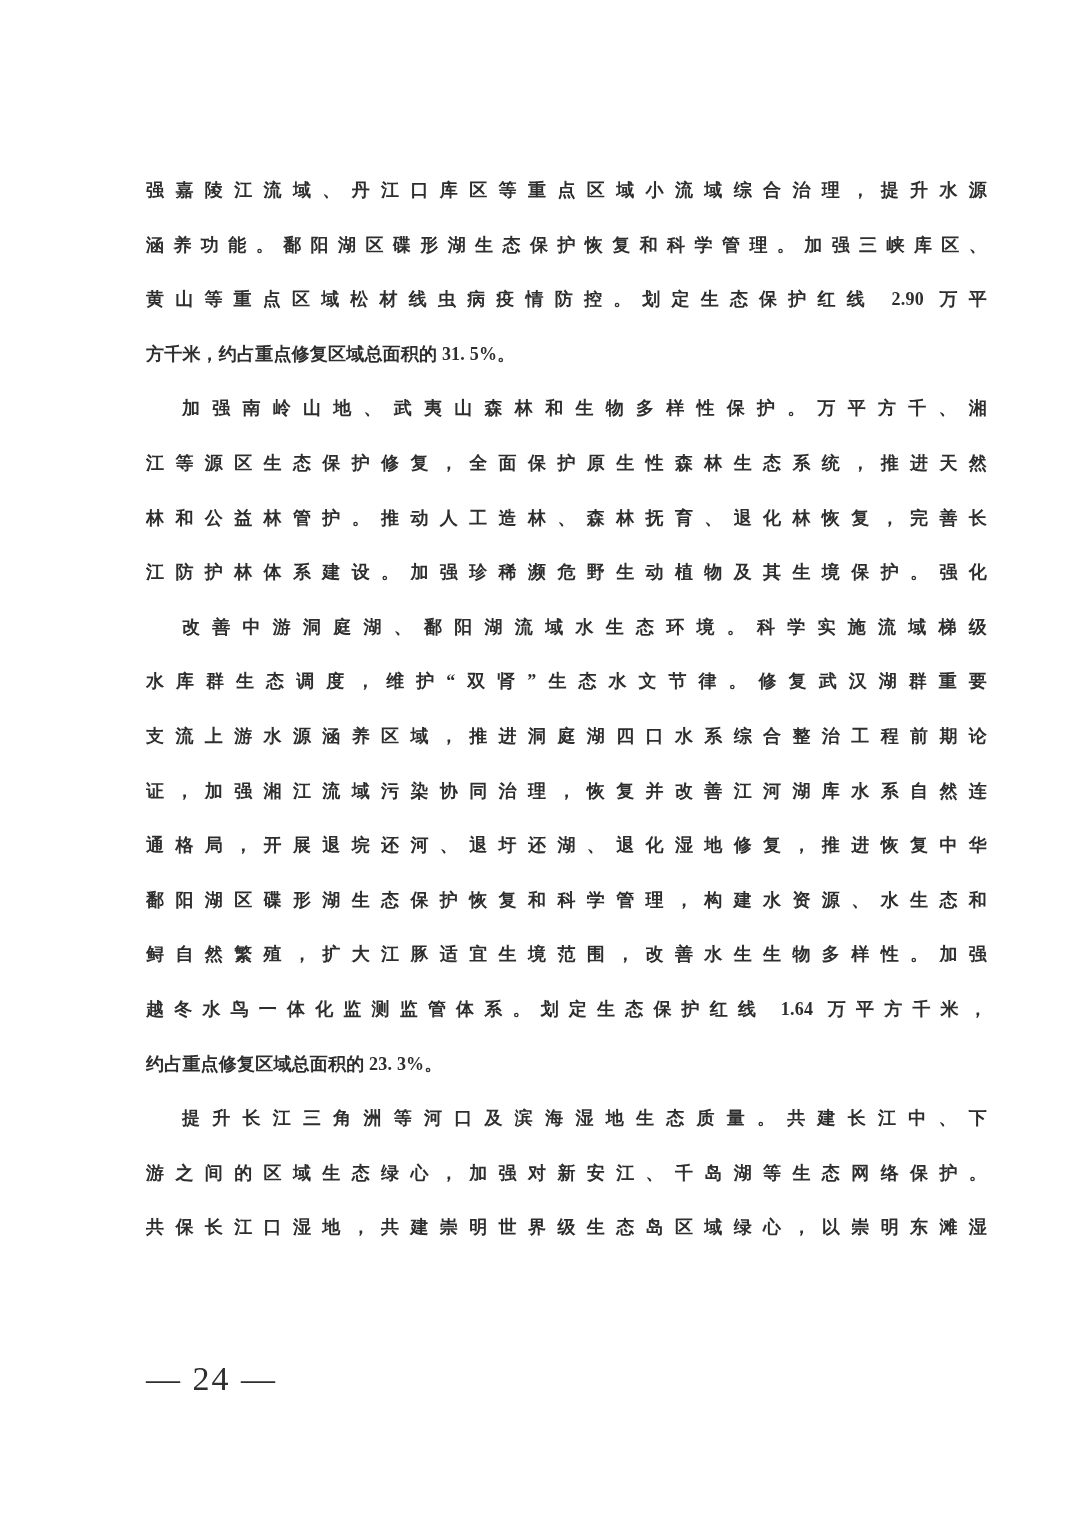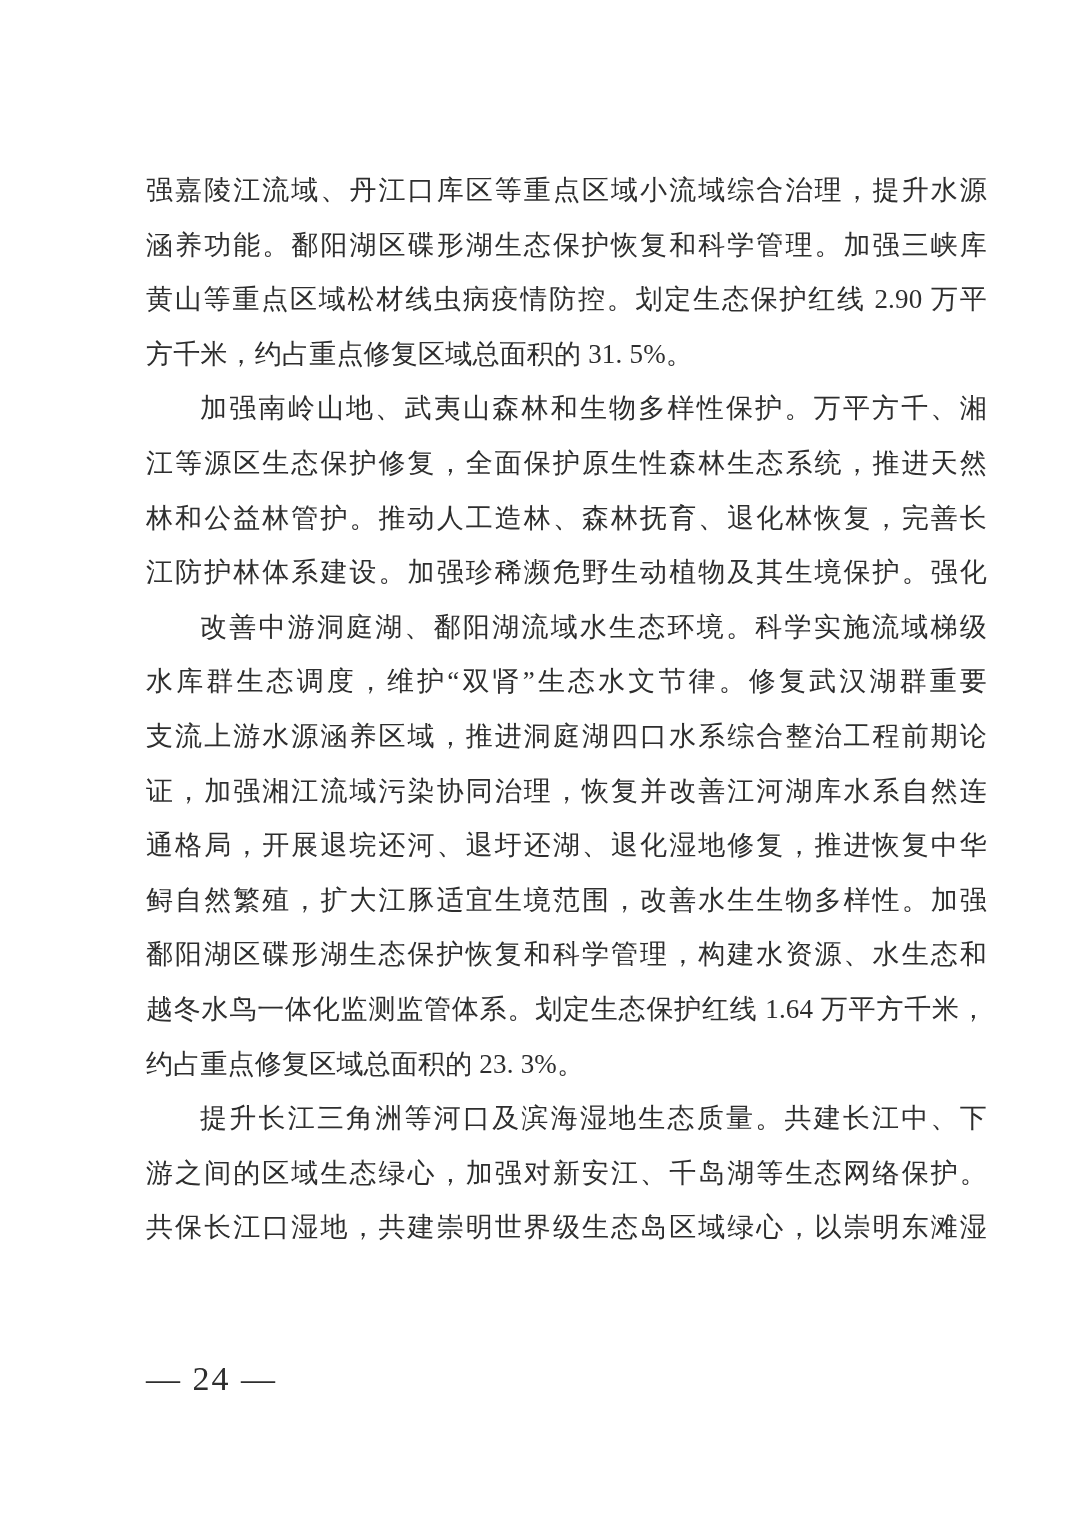--- a/index.html
+++ b/index.html
@@ -19,29 +19,30 @@
     position: absolute;
     left: 146px;
     top: 163px;
     width: 841px;
   }
   .paragraph {
     margin: 0;
     padding: 0;
   }
   .line {
-    font-size: 27px;
+    font-size: 18px;
     line-height: 54.6px;
     height: 54.6px;
     color: #2e2e2e;
     text-align: justify;
     text-align-last: justify;
     white-space: normal;
     overflow: hidden;
     letter-spacing: 0.2px;
+    font-weight: bold;
   }
   .line.indent {
     text-indent: 2em;
   }
   .line.para-end {
     text-align-last: left;
   }
   .page-footer {
     position: absolute;
     left: 146px;
@@ -68,22 +69,22 @@
         <div class="line">江等源区生态保护修复，全面保护原生性森林生态系统，推进天然</div>
         <div class="line">林和公益林管护。推动人工造林、森林抚育、退化林恢复，完善长</div>
         <div class="line">江防护林体系建设。加强珍稀濒危野生动植物及其生境保护。强化</div>
       </div>
       <div class="paragraph">
         <div class="line indent">改善中游洞庭湖、鄱阳湖流域水生态环境。科学实施流域梯级</div>
         <div class="line">水库群生态调度，维护“双肾”生态水文节律。修复武汉湖群重要</div>
         <div class="line">支流上游水源涵养区域，推进洞庭湖四口水系综合整治工程前期论</div>
         <div class="line">证，加强湘江流域污染协同治理，恢复并改善江河湖库水系自然连</div>
         <div class="line">通格局，开展退垸还河、退圩还湖、退化湿地修复，推进恢复中华</div>
+        <div class="line">鄱阳湖区碟形湖生态保护恢复和科学管理，构建水资源、水生态和</div>
         <div class="line">鲟自然繁殖，扩大江豚适宜生境范围，改善水生生物多样性。加强</div>
-        <div class="line">鄱阳湖区碟形湖生态保护恢复和科学管理，构建水资源、水生态和</div>
         <div class="line">越冬水鸟一体化监测监管体系。划定生态保护红线 1.64 万平方千米，</div>
         <div class="line para-end">约占重点修复区域总面积的 23. 3%。</div>
       </div>
       <div class="paragraph">
         <div class="line indent">提升长江三角洲等河口及滨海湿地生态质量。共建长江中、下</div>
         <div class="line">游之间的区域生态绿心，加强对新安江、千岛湖等生态网络保护。</div>
         <div class="line">共保长江口湿地，共建崇明世界级生态岛区域绿心，以崇明东滩湿</div>
       </div>
     </div>
   <div class="page-footer">

